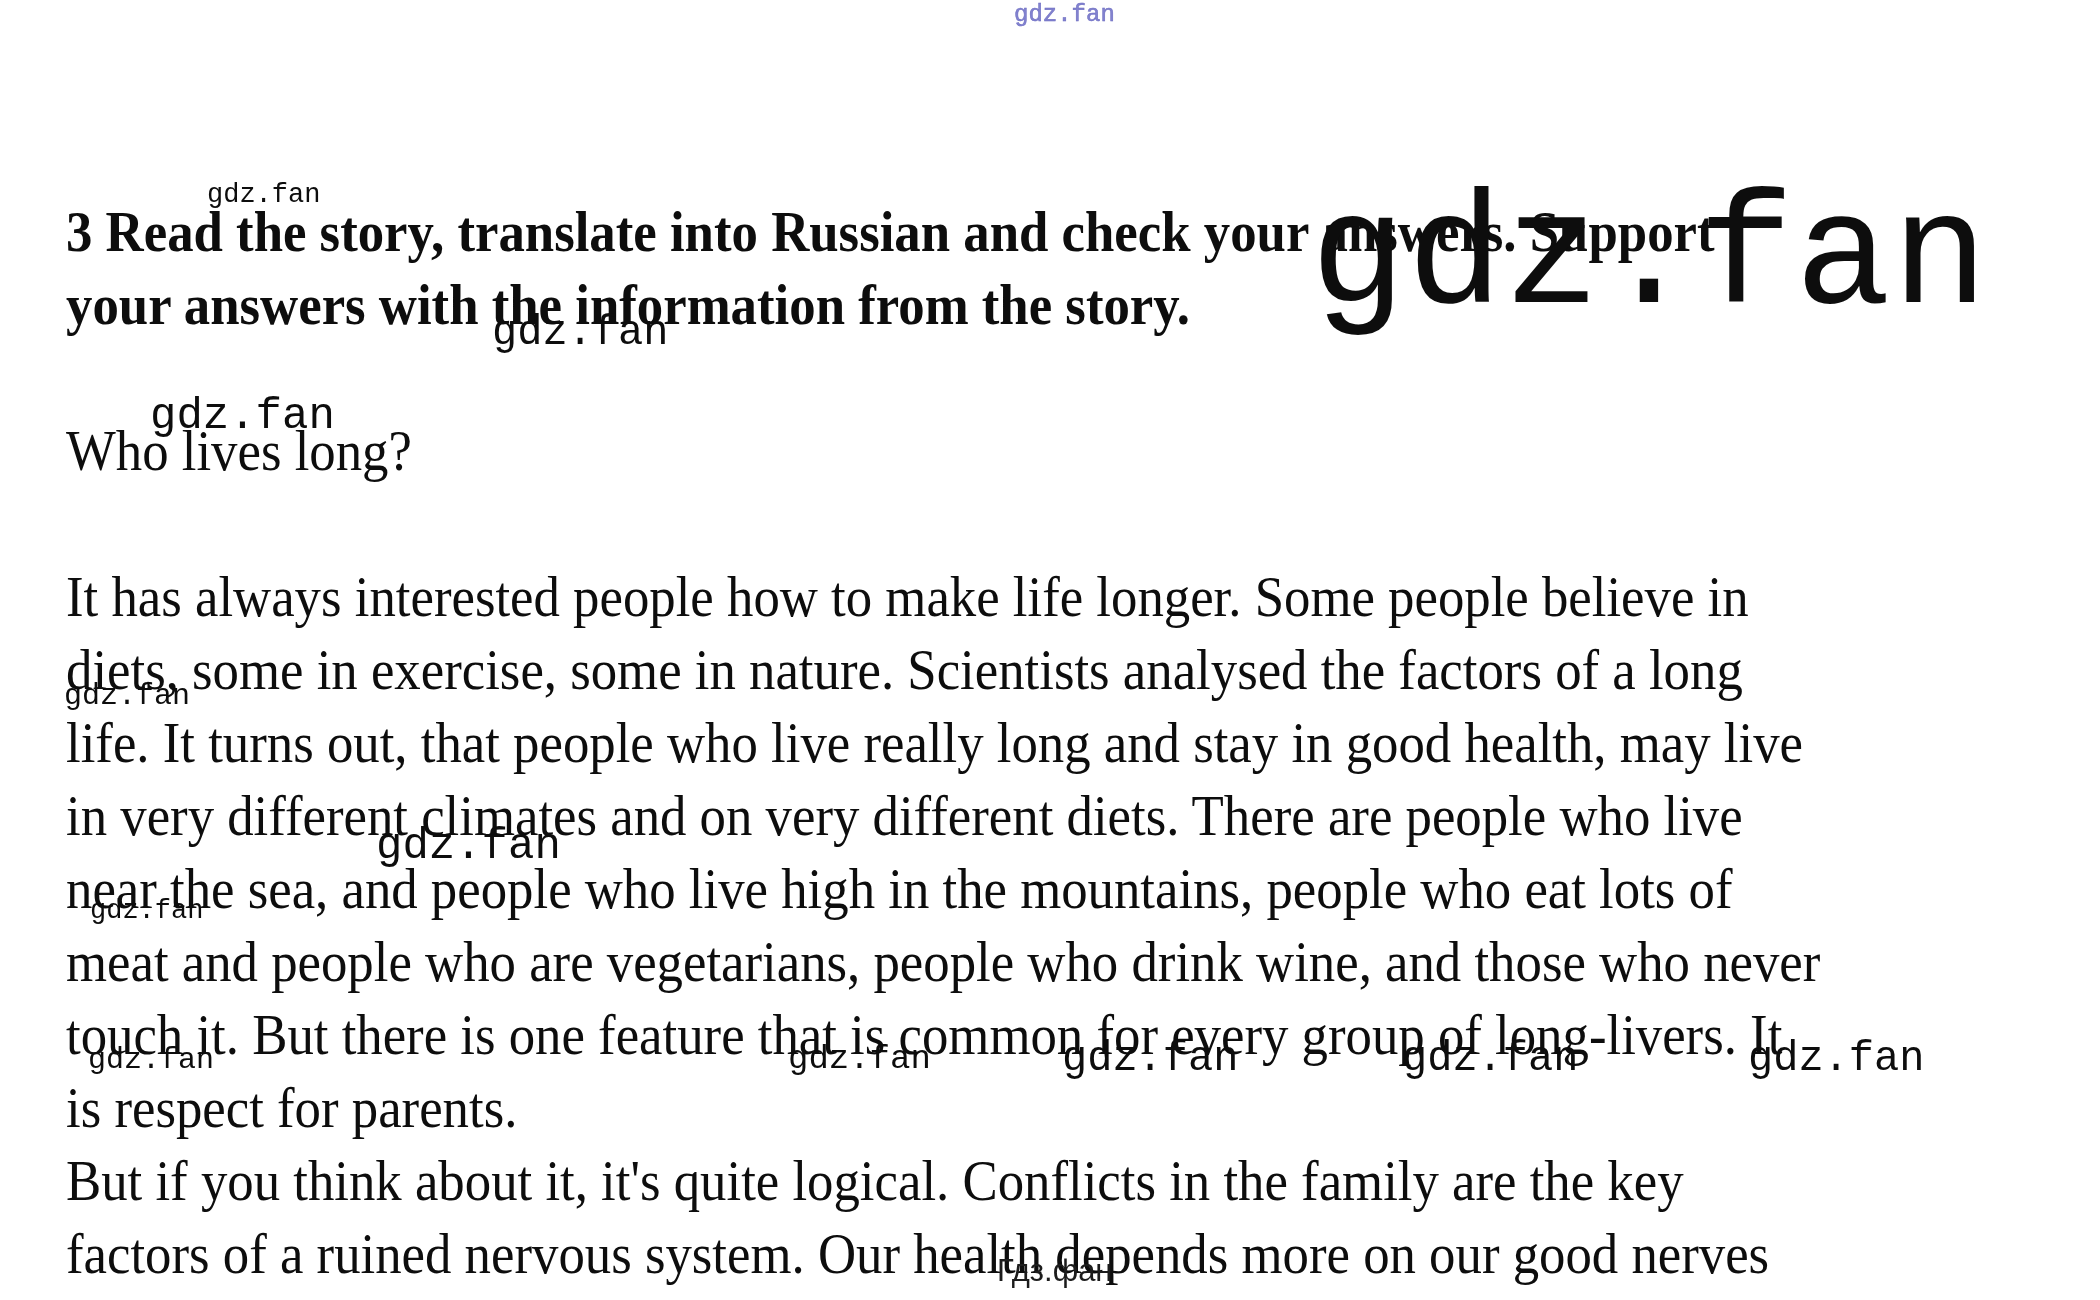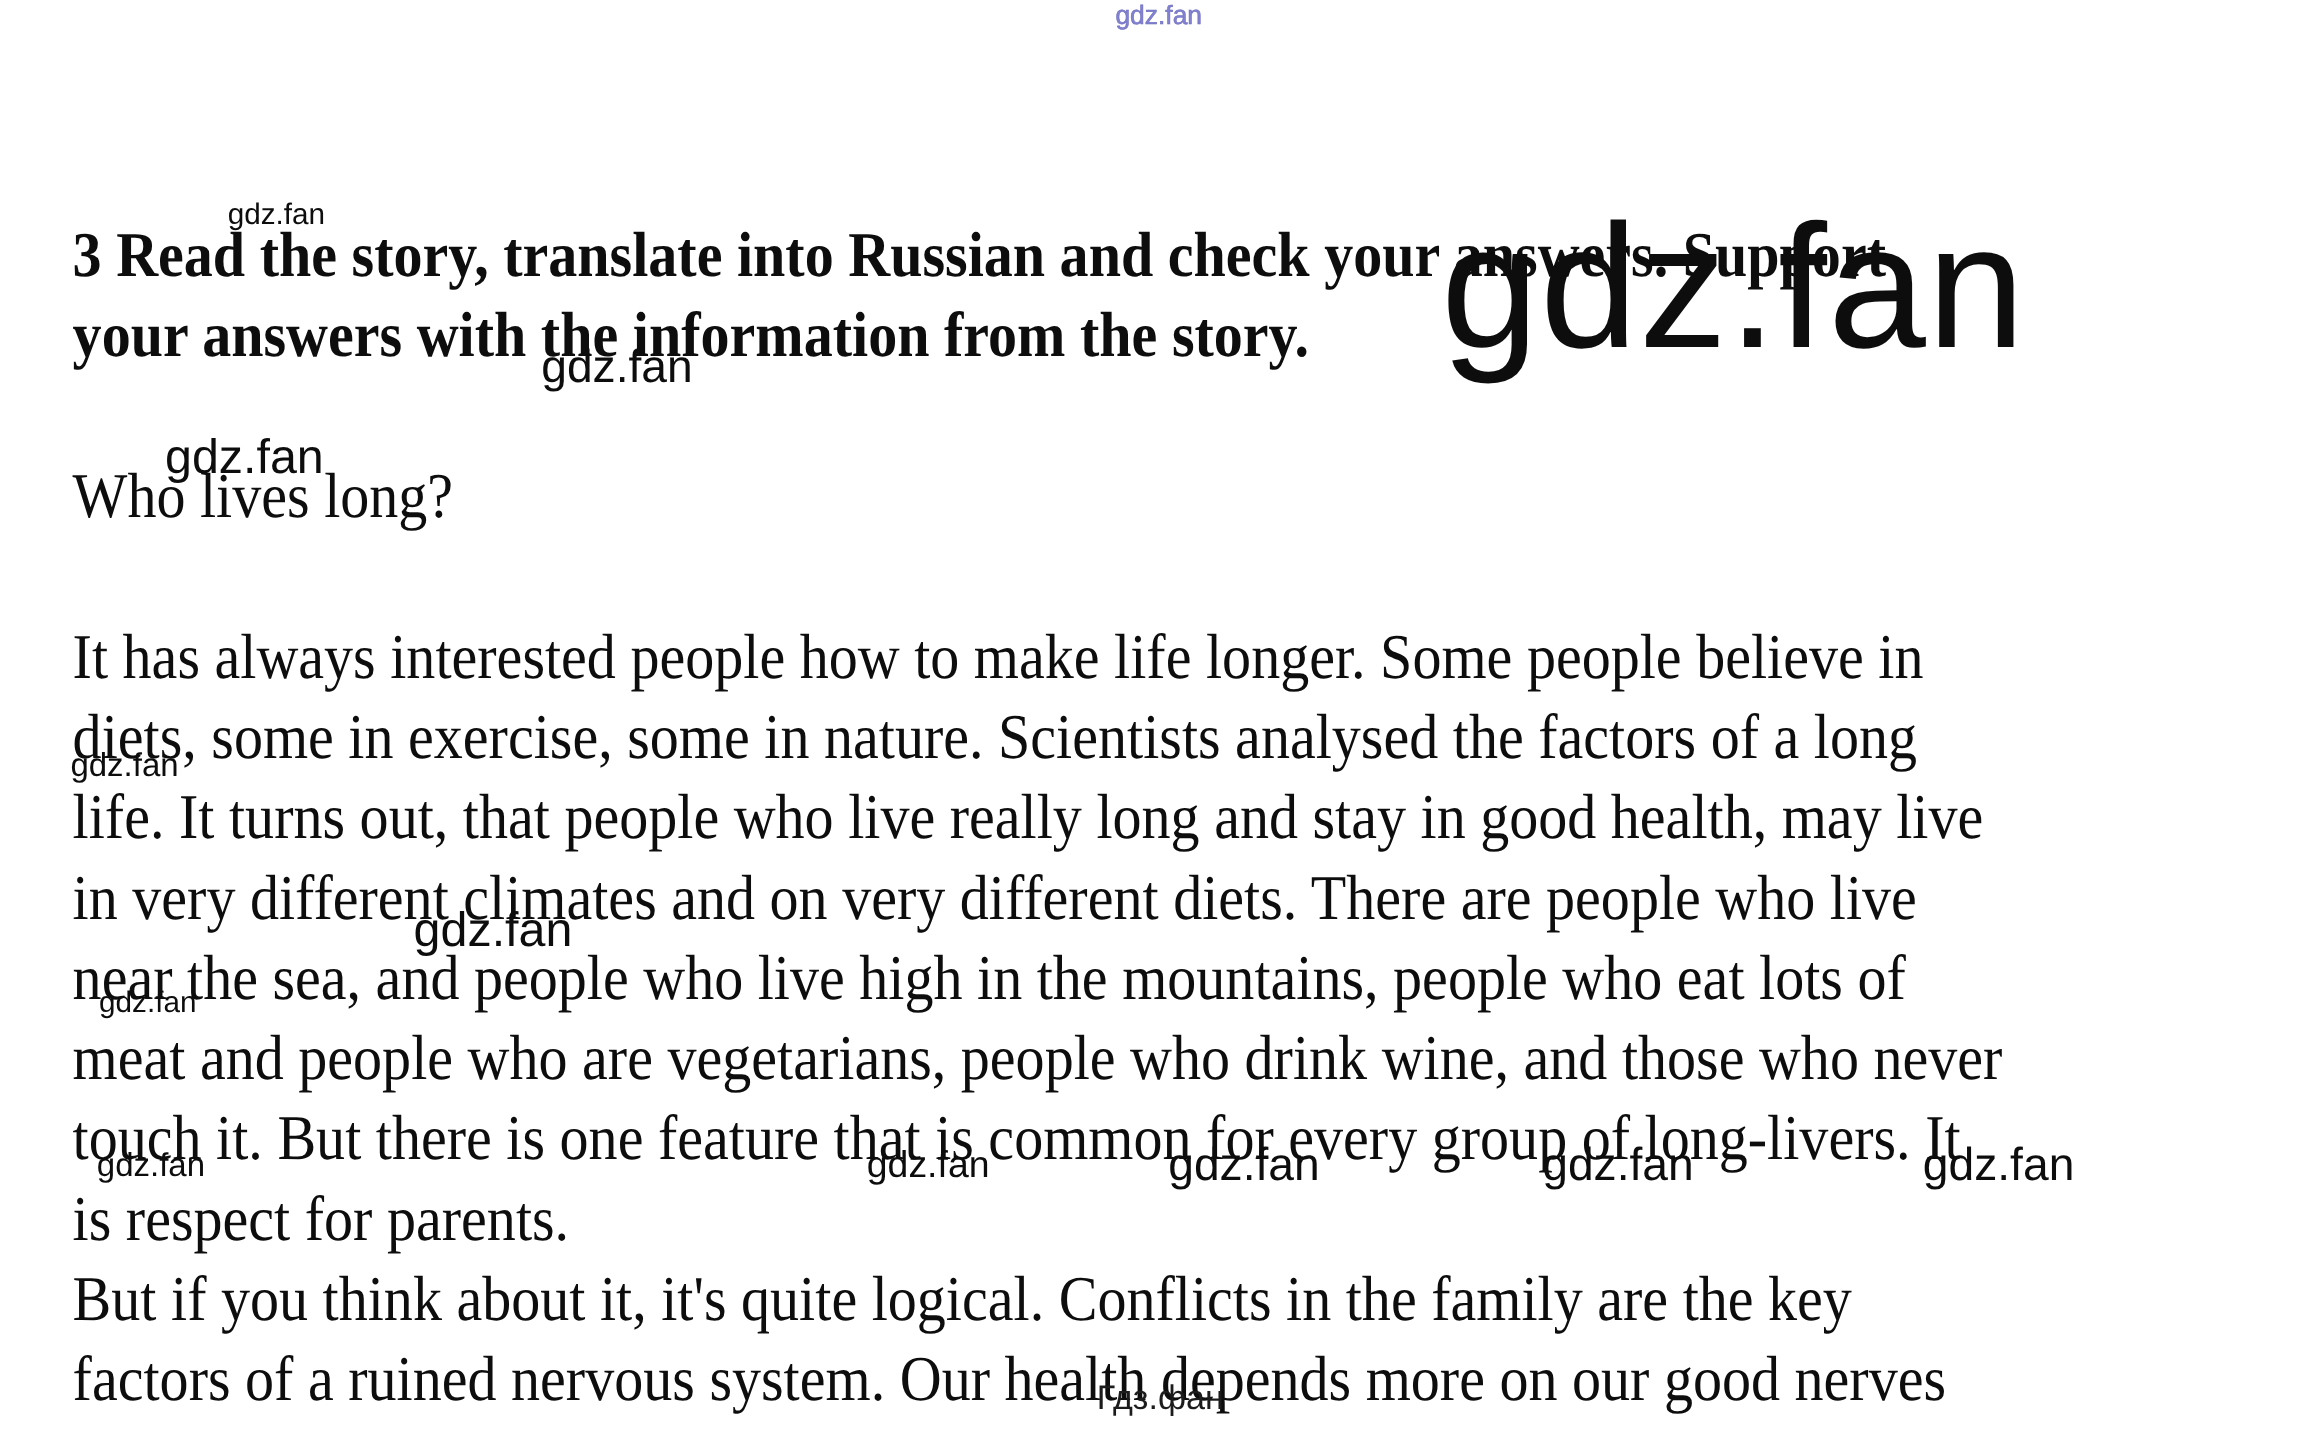--- a/index.html
+++ b/index.html
@@ -34,21 +34,21 @@
   }
   .heading {
     white-space: pre-line;
   }
   .body-text {
     white-space: pre-line;
   }
   
   .wm {
     position: absolute;
-    font-family: Liberation Sans, sans-serif;
+    font-family: Liberation Mono, monospace;
     color: #0d0d0d;
     line-height: 1;
     white-space: nowrap;
   }
   .wm-top {
     font-size: 24px;
     color: #8282cf;
     -webkit-text-stroke: 0.5px #6a6ac0;
   }
   .wm-sm { font-size: 27px; }

